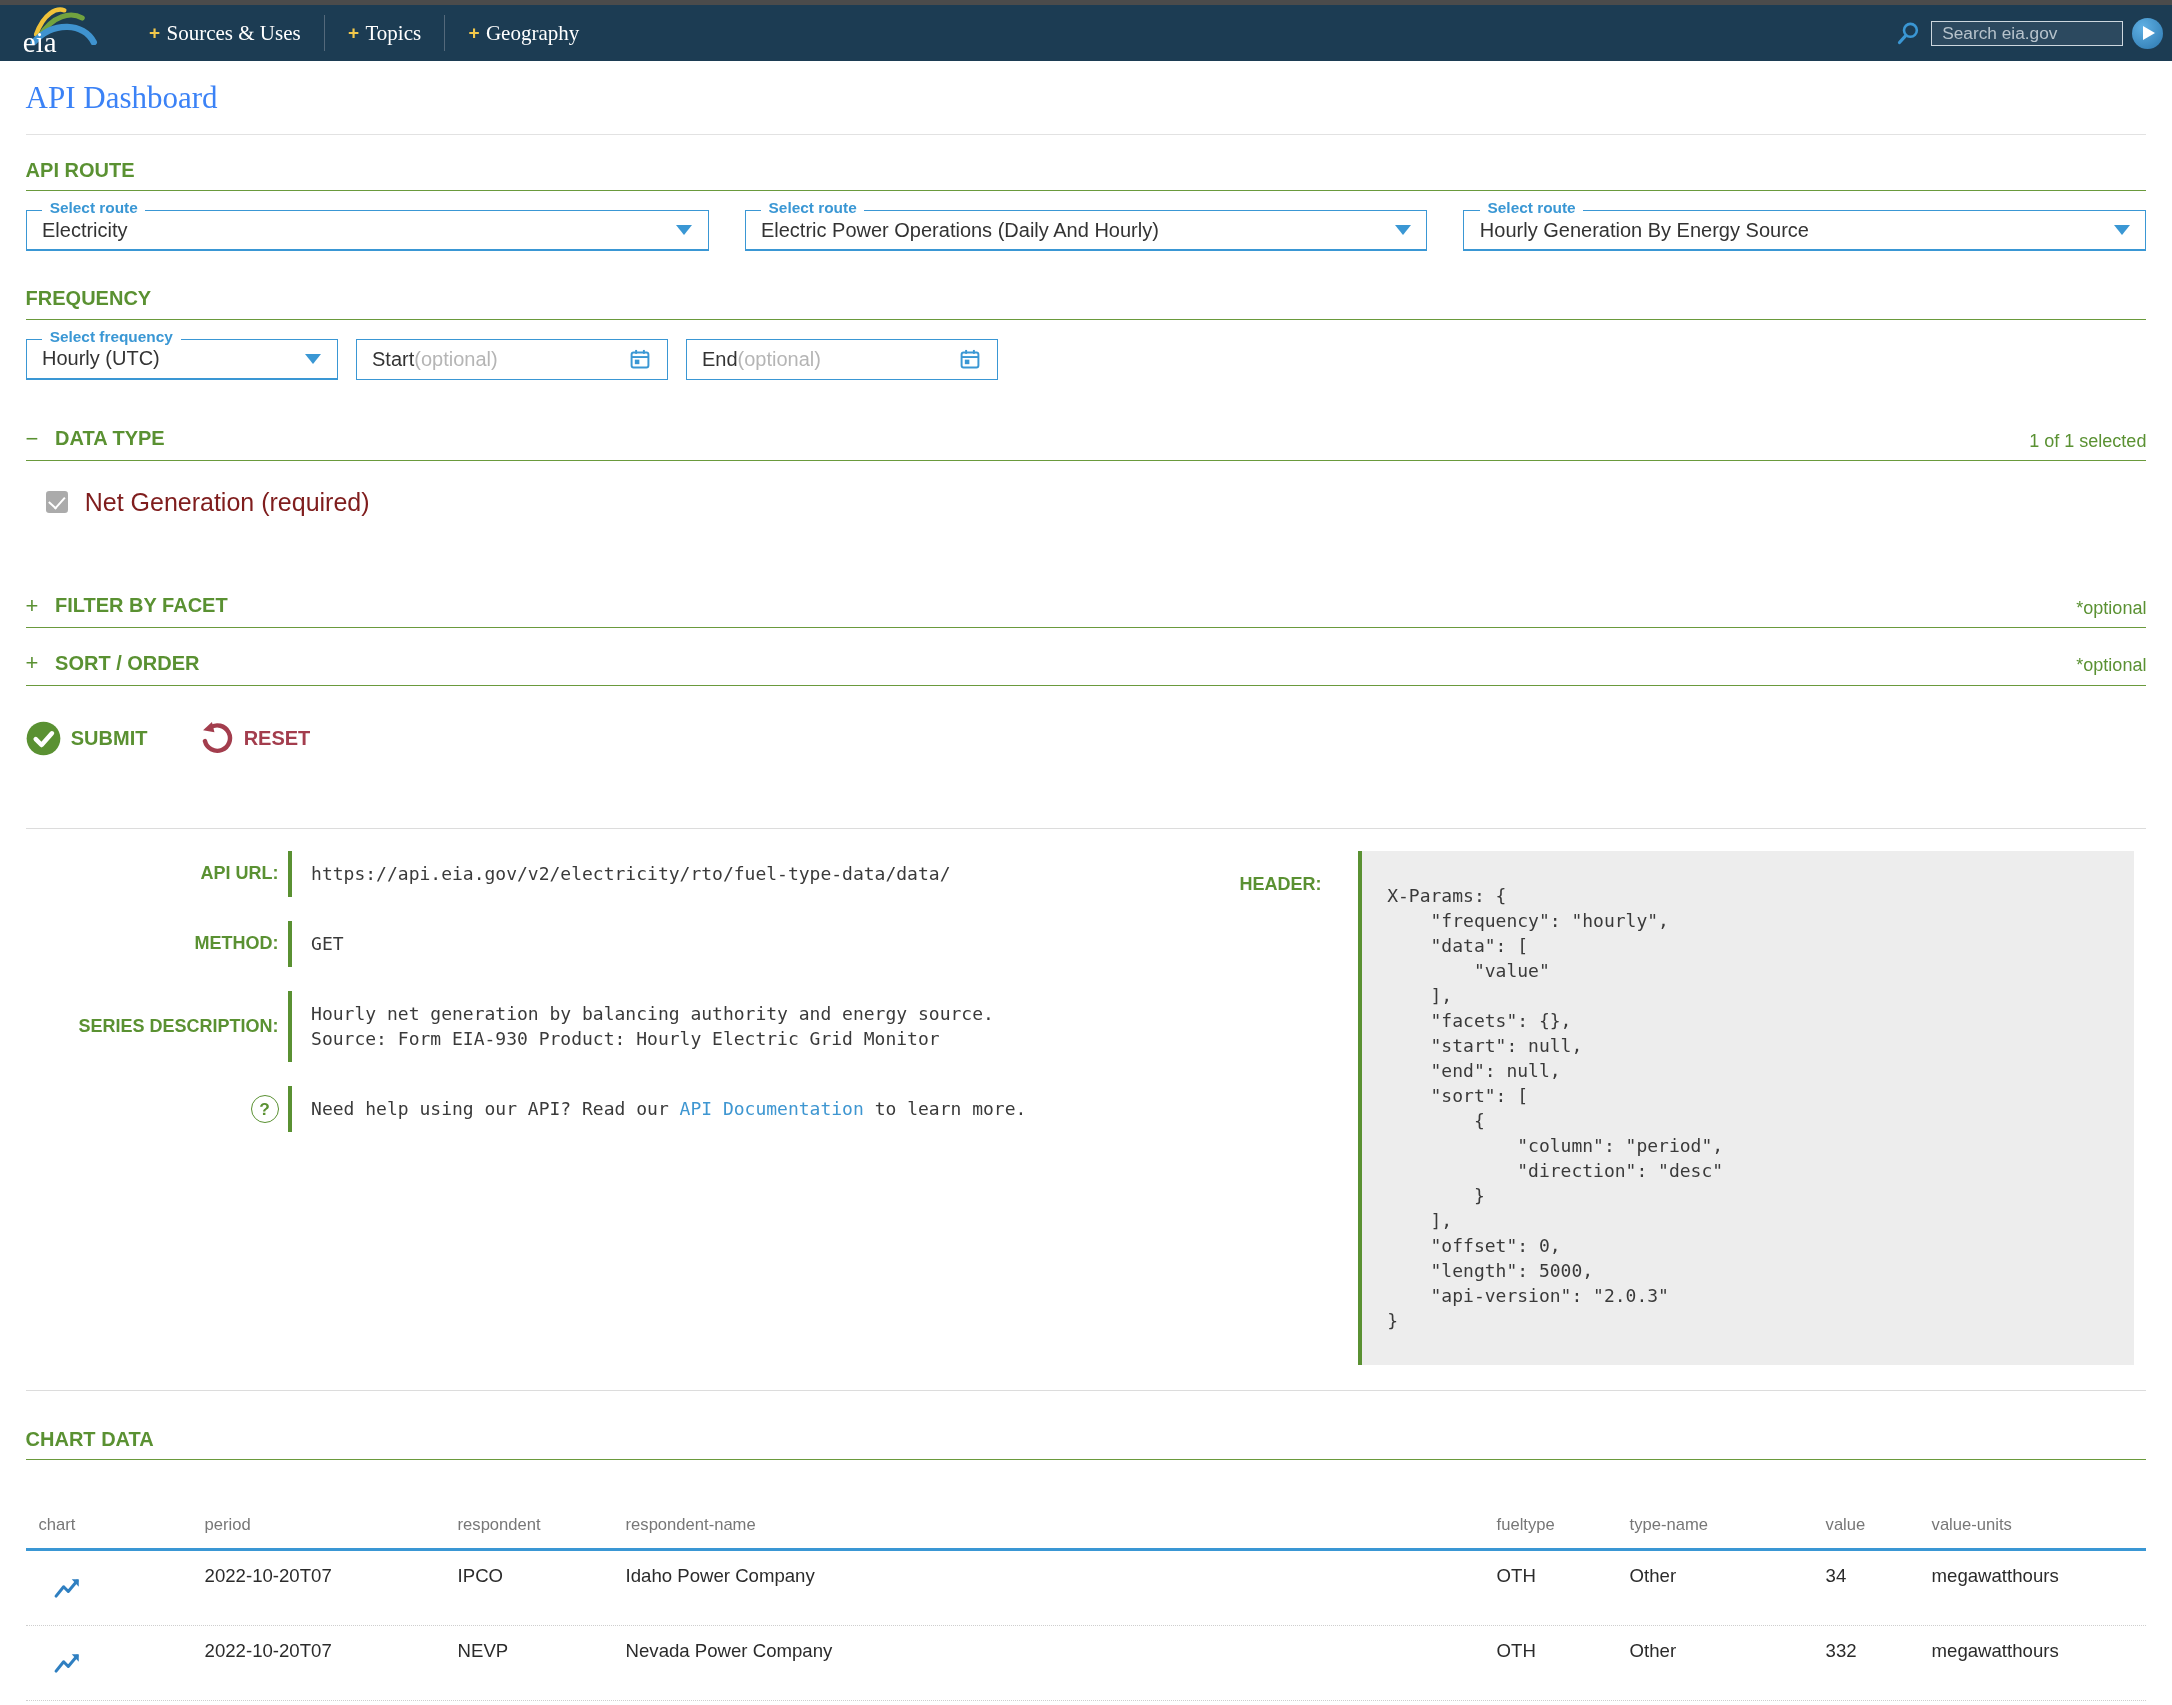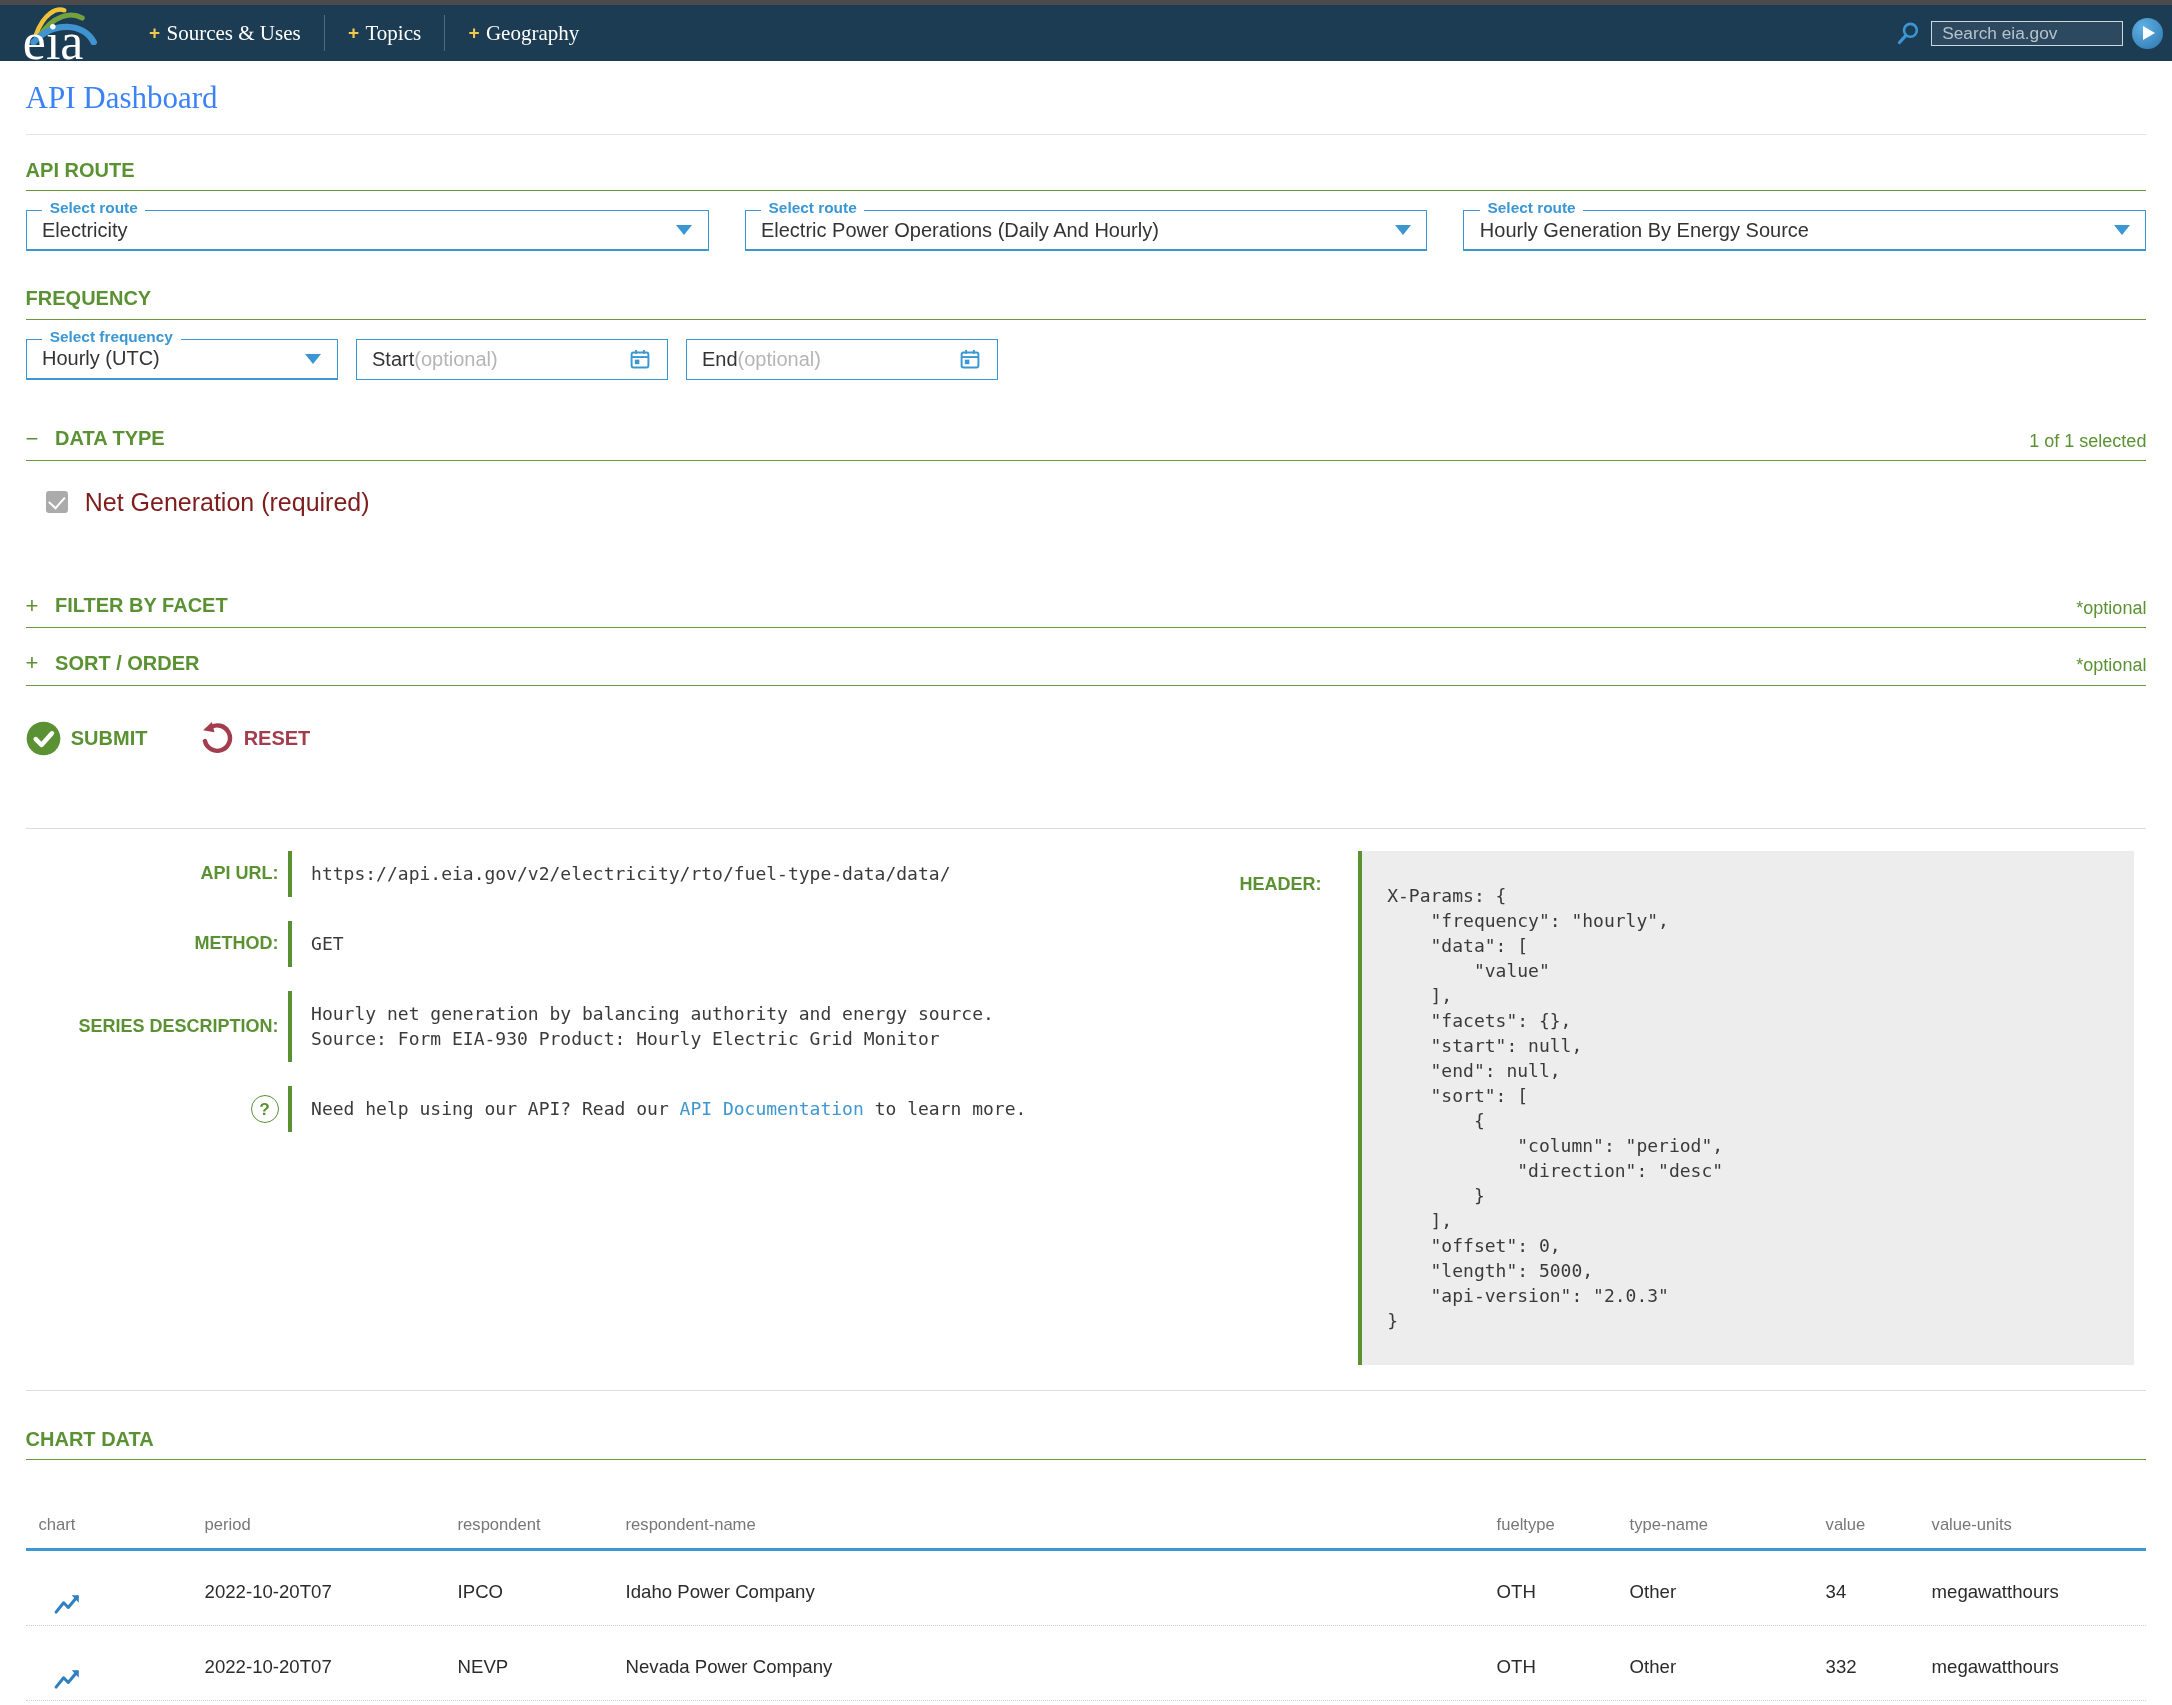--- a/index.html
+++ b/index.html
@@ -4,21 +4,21 @@
 <style>
   * { margin:0; padding:0; box-sizing:border-box; }
   html,body { width:2172px; height:1705px; overflow:hidden; background:#fff;
     font-family:"Liberation Sans", sans-serif; }
   .top-strip { height:5.1px; background:#4b4b4b; }
   
   .navbar { height:56px; background:#1c3c53; display:flex; align-items:center; padding:0 18px 0 19px; }
   .logo { position:relative; width:84px; height:56px; flex:0 0 auto; }
   .logo svg { position:absolute; top:0; left:2.6px; }
   .logo .logo-text { position:absolute; left:3.8px; bottom:-1.3px; color:#fff;
-    font-family:"Liberation Serif", serif; font-size:52px; line-height:40px; }
+    font-family:"Liberation Serif", serif; font-size:29px; line-height:40px; }
   .nav-items { display:flex; align-items:center; margin-left:46px; }
   .nav-item { display:flex; align-items:center; color:#fff; font-family:"Liberation Serif", serif;
     font-size:21px; cursor:pointer; white-space:nowrap; }
   .nav-plus { color:#f2c84b; font-family:"Liberation Sans",sans-serif; font-weight:bold;
     font-size:19px; margin-right:6.4px; }
   .nav-sep { width:1.3px; height:36px; background:#54697b; margin:0 23px; }
   .nav-search { margin-left:auto; display:flex; align-items:center; gap:9px; }
   .search-input { width:192px; height:25px; background:rgba(255,255,255,0.07);
     border:1.3px solid #cdd7de; color:#fde047; font-size:17.3px; padding:0 10.2px; outline:none; }
   .search-input::placeholder { color:#b7c3cc; }
@@ -82,21 +82,21 @@
   .code-panel pre { font-family:"DejaVu Sans Mono", monospace; font-size:18px; line-height:25px;
     color:#3a3a3a; white-space:pre; }
   
   .chart-head { margin-top:37px; }
   .thead { display:grid; grid-template-columns:179px 253px 168px 871px 133px 196px 106px 1fr;
     color:#777; font-size:16.6px; padding:55px 0 12.8px 0; }
   .thead .c0 { padding-left:12.8px; }
   .blue-rule { border-bottom:3.2px solid #3a97d4; }
   .tbody { height:168px; overflow:hidden; }
   .trow { display:grid; grid-template-columns:179px 253px 168px 871px 133px 196px 106px 1fr;
-    height:75px; border-bottom:1.3px dotted #cfcfcf; padding-top:30px; font-size:18.6px; color:#2b2b2b;
+    height:75px; border-bottom:1.3px dotted #cfcfcf; padding-top:14px; font-size:18.6px; color:#2b2b2b;
     align-items:start; }
   .trow .c0 { padding-left:27px; }
   .trow .chart-ic { transform:translateY(9px); cursor:pointer; display:inline-block; }
 </style>
 </head>
 <body>
 
 <div class="top-strip"></div>
 
 <div class="navbar">

